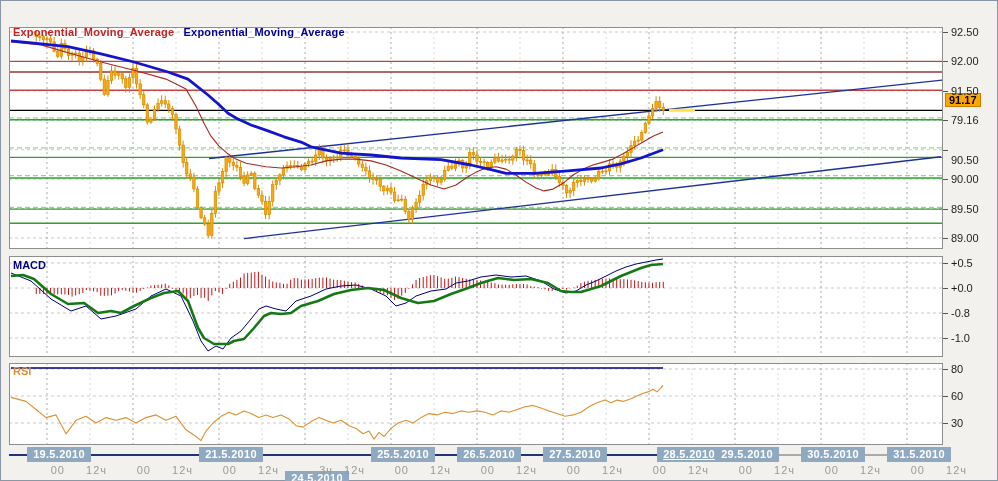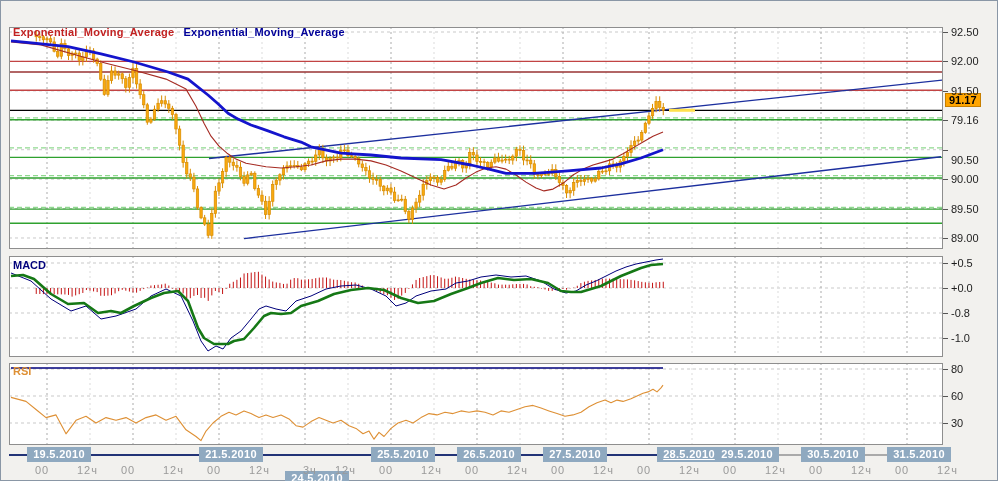--- a/index.html
+++ b/index.html
@@ -29,21 +29,21 @@
   #price-axis { position:absolute; left:942px; top:19px; width:55px; height:460px; }
   .tickmark { position:absolute; left:0; width:5px; height:1px; background:#555; }
   .ticklabel { position:absolute; left:8px; font-size:11px; color:#1C1C1C; }
   .price-tag { position:absolute; left:2px; font-size:11px; font-weight:bold; color:#000;
                background:#FFA500; padding:0 3px; border:1px solid #C77F00; }
   #date-axis { position:absolute; left:0; top:444px; width:998px; height:50px; }
   .axisline { position:absolute; top:9px; height:2px; }
   .badge { position:absolute; top:2px; width:64px; height:15px; background:#8FA9C0;
            color:#fff; font-size:11px; font-weight:bold; text-align:center;
            line-height:15px; letter-spacing:.3px; }
-  .tlabel { position:absolute; top:19px; width:30px; text-align:left;
+  .tlabel { position:absolute; top:19px; width:30px; text-align:right;
             font-size:11px; color:#9A9A9A; letter-spacing:1px; }
 </style>
 </head>
 <body>
 
 <div class="window">
 
 
   <div id="legend">
     <span id="legend-ema1" style="color: rgb(194, 34, 34);">Exponential_Moving_Average</span>

